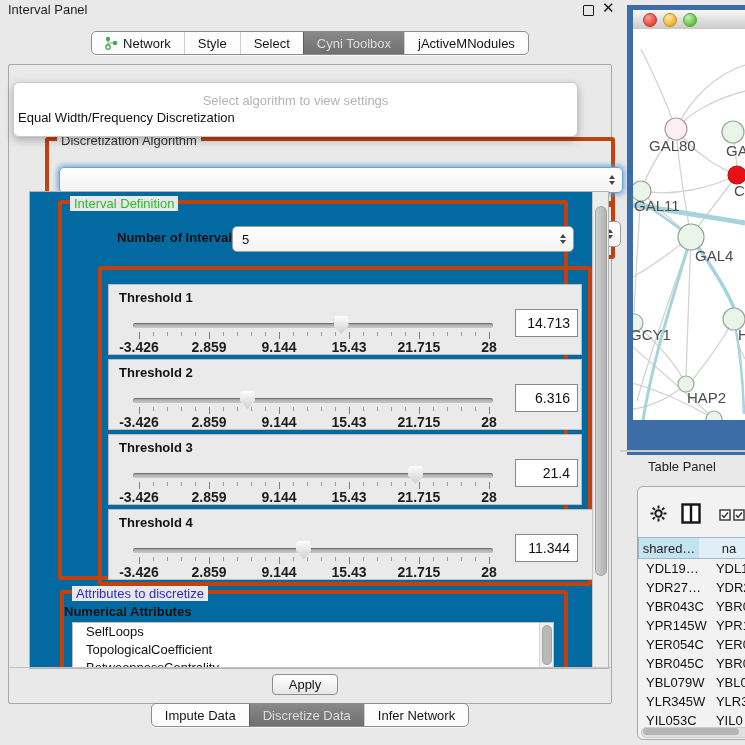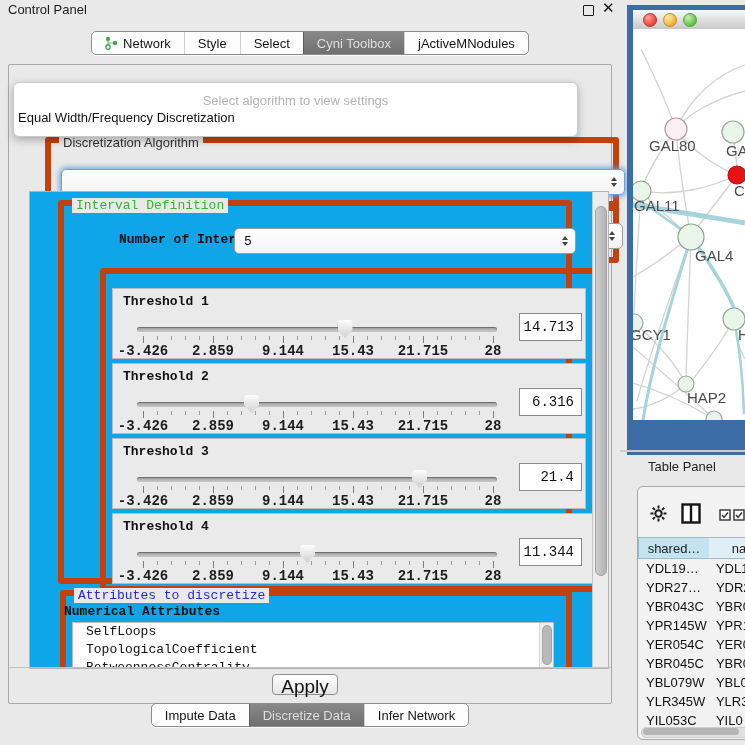--- a/index.html
+++ b/index.html
@@ -20,39 +20,39 @@
        border-left:1px solid #cfcfcf;white-space:nowrap;cursor:default;}
   .seg .item:first-child{border-left:none;}
   .seg .item.selected{background:linear-gradient(#898989,#6f6f6f);color:#dedede;border-left-color:#5f5f5f;}
   #top-tabs-wrap{position:absolute;left:0;top:31px;width:620px;display:flex;justify-content:center;}
   #bottom-tabs-wrap{position:absolute;left:0;top:703px;width:620px;display:flex;justify-content:center;}
 
   
   #cp-content{position:absolute;left:8px;top:64px;width:602px;height:638px;border:1px solid #a9a9a9;
        border-radius:2px;background:#e9e9e9;}
 
-  .group{position:absolute;border:6px solid #c2410c;border-radius:3px;text-align:right;}
+  .group{position:absolute;border:4px solid #c2410c;border-radius:3px;text-align:right;}
   .group-label{position:absolute;top:-8px;left:8px;background:#e9e9e9;padding:0 4px;font-size:13px;line-height:15px;}
   .group-label.dark{color:#333;}
   .group-label.green{color:#2db82d;}
   .group-label.blue{color:#2a2ad4;}
 
   .combo{position:absolute;background:linear-gradient(#ffffff,#f3f3f3);border:1px solid #9d9d9d;border-radius:5px;
        font-size:13px;display:flex;align-items:center;padding:0 9px;color:#111;box-shadow:inset 0 1px 0 #fff;}
   .combo.focused{border-color:#6ba2d8;box-shadow:0 0 5px 2px rgba(92,157,220,.8);}
   .steppers{position:absolute;right:7px;top:50%;transform:translateY(-50%);display:flex;flex-direction:column;gap:2px;}
   .tri-up{width:0;height:0;border-left:3.5px solid transparent;border-right:3.5px solid transparent;border-bottom:4.5px solid #444;}
   .tri-down{width:0;height:0;border-left:3.5px solid transparent;border-right:3.5px solid transparent;border-top:4.5px solid #444;}
 
   #algo-group{left:36px;top:72px;width:562px;height:62px;}
   #algo-combo{left:10px;top:26px;width:544px;height:24px;}
   #tabledata-group{left:36px;top:136px;width:562px;height:50px;}
   #tabledata-combo{left:10px;top:16px;width:542px;height:24px;}
 
-  #scrollpane{position:absolute;left:20px;top:126px;width:578px;height:476px;border:1px solid #b4b4b4;overflow:hidden;background:#0ea5e9;font-family:Liberation Mono, monospace;}
+  #scrollpane{position:absolute;left:20px;top:126px;width:578px;height:476px;border:1px solid #b4b4b4;overflow:hidden;background:#0369a1;}
   
   #sp-scrollbar{position:absolute;right:0;top:0;width:15px;height:476px;background:#ececec;border-left:1px solid #c6c6c6;}
   .sb-thumb{position:absolute;left:2px;top:14px;width:10px;height:368px;border-radius:6px;
        background:linear-gradient(90deg,#cfcfcf,#b2b2b2);border:1px solid #a2a2a2;}
 
   #interval-group{left:28px;top:8px;width:502px;height:372px;}
   #numint-label{position:absolute;left:55px;top:26px;font-size:13px;font-weight:bold;color:#111;}
   #numint-combo{left:170px;top:22px;width:322px;height:24px;}
   #thresholds-group{left:36px;top:62px;width:486px;height:312px;}
 
@@ -73,21 +73,21 @@
 
   #attr-group{left:30px;top:398px;width:500px;height:90px;}
   #attr-sublabel{position:absolute;left:34px;top:412px;font-size:13px;font-weight:bold;color:#111;}
   #attr-list{position:absolute;left:42px;top:430px;width:480px;height:46px;background:#fff;border:1px solid #bdbdbd;overflow:hidden;}
   .attr-item{padding:1px 0 1px 13px;font-size:13px;line-height:16px;color:#111;}
   #attr-scrollbar{position:absolute;right:0;top:0;width:13px;height:46px;background:#f0f0f0;border-left:1px solid #d5d5d5;}
   .sb-thumb-sm{position:absolute;left:2px;top:2px;width:8px;height:38px;border-radius:5px;background:#b9b9b9;border:1px solid #a5a5a5;}
 
   #apply-row{position:absolute;left:0;top:602px;width:602px;height:36px;border-top:1px solid #c2c2c2;}
   #apply-btn{position:absolute;left:263px;top:6px;width:66px;height:21px;background:linear-gradient(#ffffff,#e6e6e6);
-       border:1px solid #8f8f8f;border-radius:4px;font-size:19px;font-family:inherit;color:#111;}
+       border:1px solid #8f8f8f;border-radius:4px;font-size:13px;font-family:inherit;color:#111;}
 
   
   #dropdown-popup{position:absolute;left:13px;top:82px;width:565px;height:55px;background:#fff;border:1px solid #c9c9c9;
        border-radius:6px;box-shadow:0 3px 8px rgba(0,0,0,.28);z-index:50;padding-top:9px;box-sizing:border-box;}
   .dd-item{font-size:13px;line-height:17px;color:#111;padding:0 4px;white-space:nowrap;}
   .dd-item.muted{color:#b3b3b3;text-align:center;}
   .dd-item.bold{font-weight:bold;}
 
   
   #network-window{position:absolute;left:627px;top:5px;width:118px;height:450px;background:#3d6da6;}
@@ -101,38 +101,38 @@
 
   
   #tp-region-sep{position:absolute;left:620px;top:450px;width:125px;height:2px;background:#cccccc;}
   #tp-title{position:absolute;left:648px;top:459px;font-size:13px;color:#222;}
   #tp-box{position:absolute;left:637px;top:486px;width:130px;height:252px;background:#f2f2f2;
        border:1px solid #a8a8a8;border-radius:6px;}
   #tp-toolbar{position:absolute;left:0;top:0;width:100%;height:48px;}
   #tp-header{position:absolute;left:0;top:50px;height:22px;display:flex;}
   .tp-hcell{box-sizing:border-box;border:1px solid #9fb9c6;border-right:none;font-size:13px;display:flex;
        align-items:center;justify-content:center;color:#222;}
-  .tp-hcell.c1{width:71px;background:#c3e3f1;}
+  .tp-hcell.c1{width:61px;background:#c3e3f1;}
   .tp-hcell.c2{width:60px;background:#e0eef6;border-left:none;}
   #tp-rows{position:absolute;left:0;top:72px;width:131px;height:166px;overflow:hidden;}
   .tp-row{display:flex;height:19px;align-items:center;}
   .tp-cell{font-size:13px;color:#111;white-space:nowrap;overflow:hidden;}
   .tp-cell.c1{width:63px;padding-left:8px;}
   .tp-cell.c2{width:54px;padding-left:8px;}
   #tp-hscroll{position:absolute;left:3px;top:240px;width:125px;height:9px;border-radius:5px;background:#e0e0e0;border:1px solid #cdcdcd;}
   .sb-thumb-h{position:absolute;left:1px;top:0px;width:96px;height:7px;border-radius:4px;background:#b5b5b5;}
 
   svg text{font-family:"Liberation Sans","DejaVu Sans",sans-serif;}
 </style>
 </head>
 <body>
 
 <div id="control-panel">
   <div id="cp-titlebar">
-    <span id="cp-title">Control Panel</span>
+    <span id="cp-title">Interval Panel</span>
     <span id="cp-float"></span>
     <span id="cp-close">✕</span>
   </div>
 
   <div id="top-tabs-wrap">
     <div id="top-tabs" class="seg">
         <div class="item">
           <svg width="13" height="14" viewBox="0 0 13 14">
             <line x1="3" y1="3" x2="3" y2="11" stroke="#9a9a9a"></line>
             <line x1="3" y1="7" x2="10" y2="7" stroke="#9a9a9a"></line>

